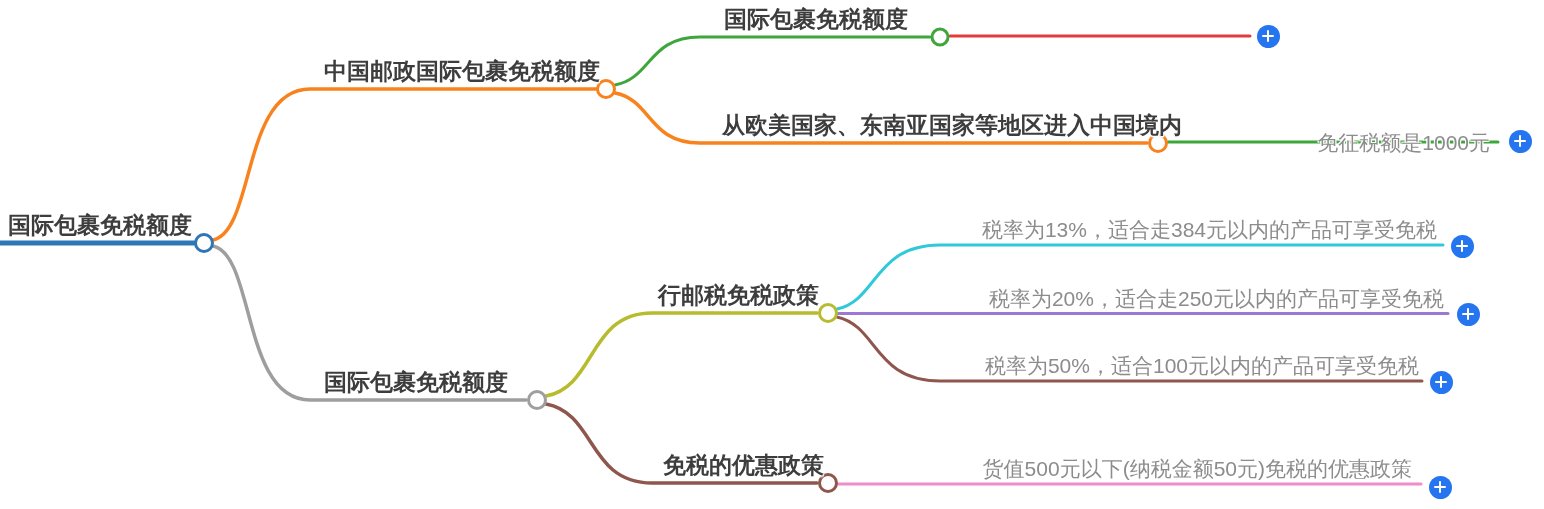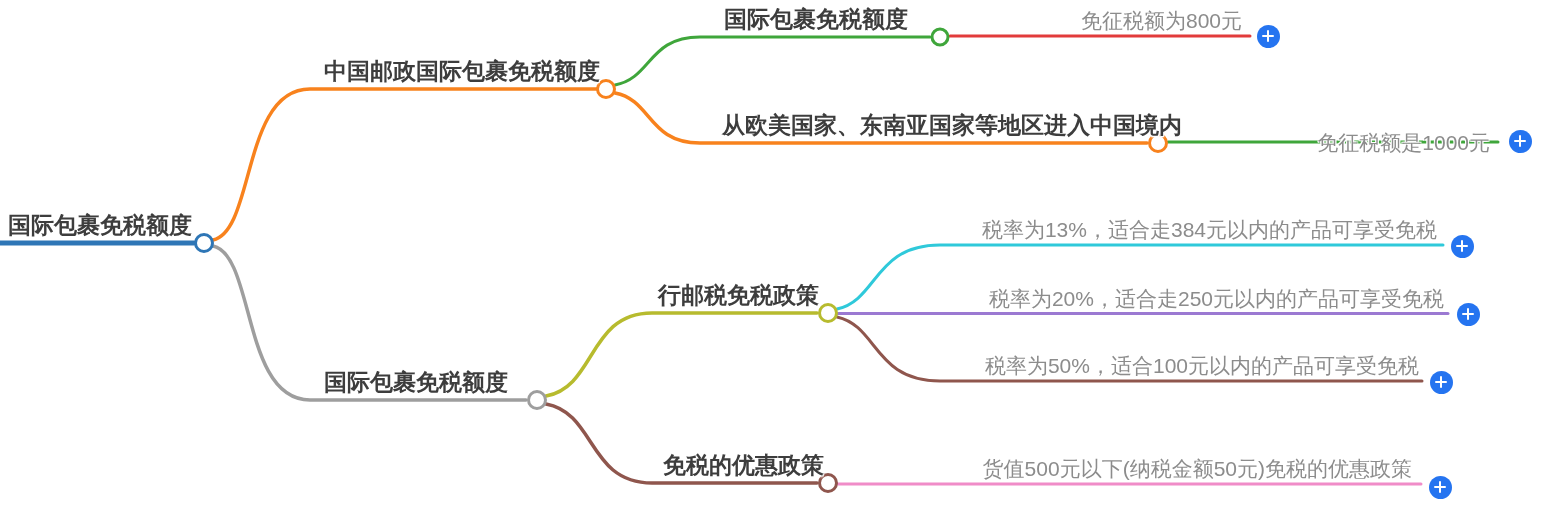--- a/index.html
+++ b/index.html
@@ -76,21 +76,20 @@
   <div class="label topic" style="left:724px;bottom:475px;">国际包裹免税额度</div>
 
   <div class="label topic" style="left:722px;bottom:369px;">从欧美国家、东南亚国家等地区进入中国境内</div>
 
   <div class="label topic" style="left:324px;bottom:112px;">国际包裹免税额度</div>
 
   <div class="label topic" style="left:658px;bottom:199px;">行邮税免税政策</div>
 
   <div class="label topic" style="left:663px;bottom:29px;">免税的优惠政策</div>
 
-  <div class="label leaf" style="right:302px;bottom:476px;">免征税额为800元</div>
 
   <div class="label leaf" style="right:54px;bottom:354px;">免征税额是1000元</div>
 
   <div class="label leaf" style="right:107px;bottom:267px;">税率为13%，适合走384元以内的产品可享受免税</div>
 
   <div class="label leaf" style="right:100px;bottom:198px;">税率为20%，适合走250元以内的产品可享受免税</div>
 
   <div class="label leaf" style="right:125px;bottom:131px;margin-left:32px;">税率为50%，适合100元以内的产品可享受免税</div>
 
   <div class="label leaf" style="right:132px;bottom:28px;">货值500元以下(纳税金额50元)免税的优惠政策</div>

